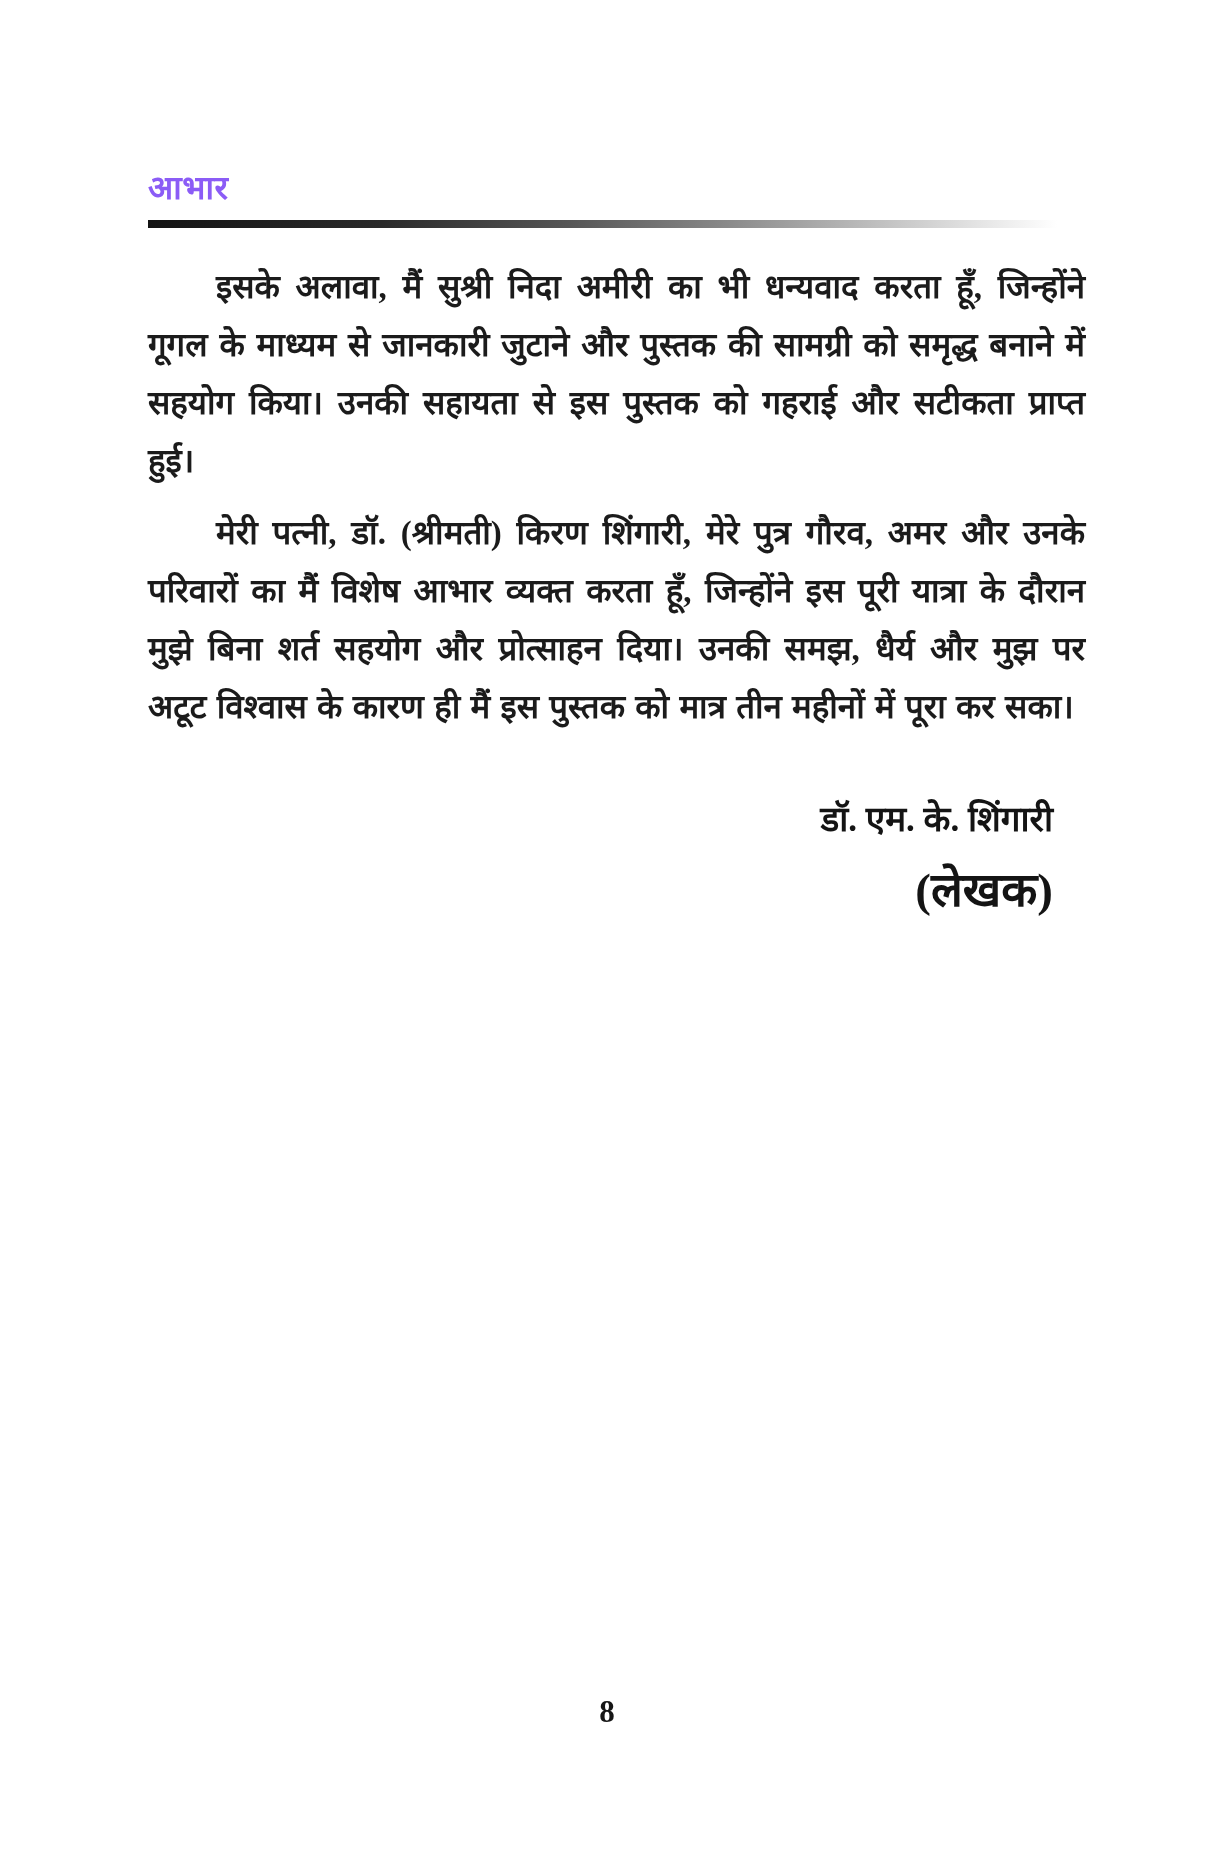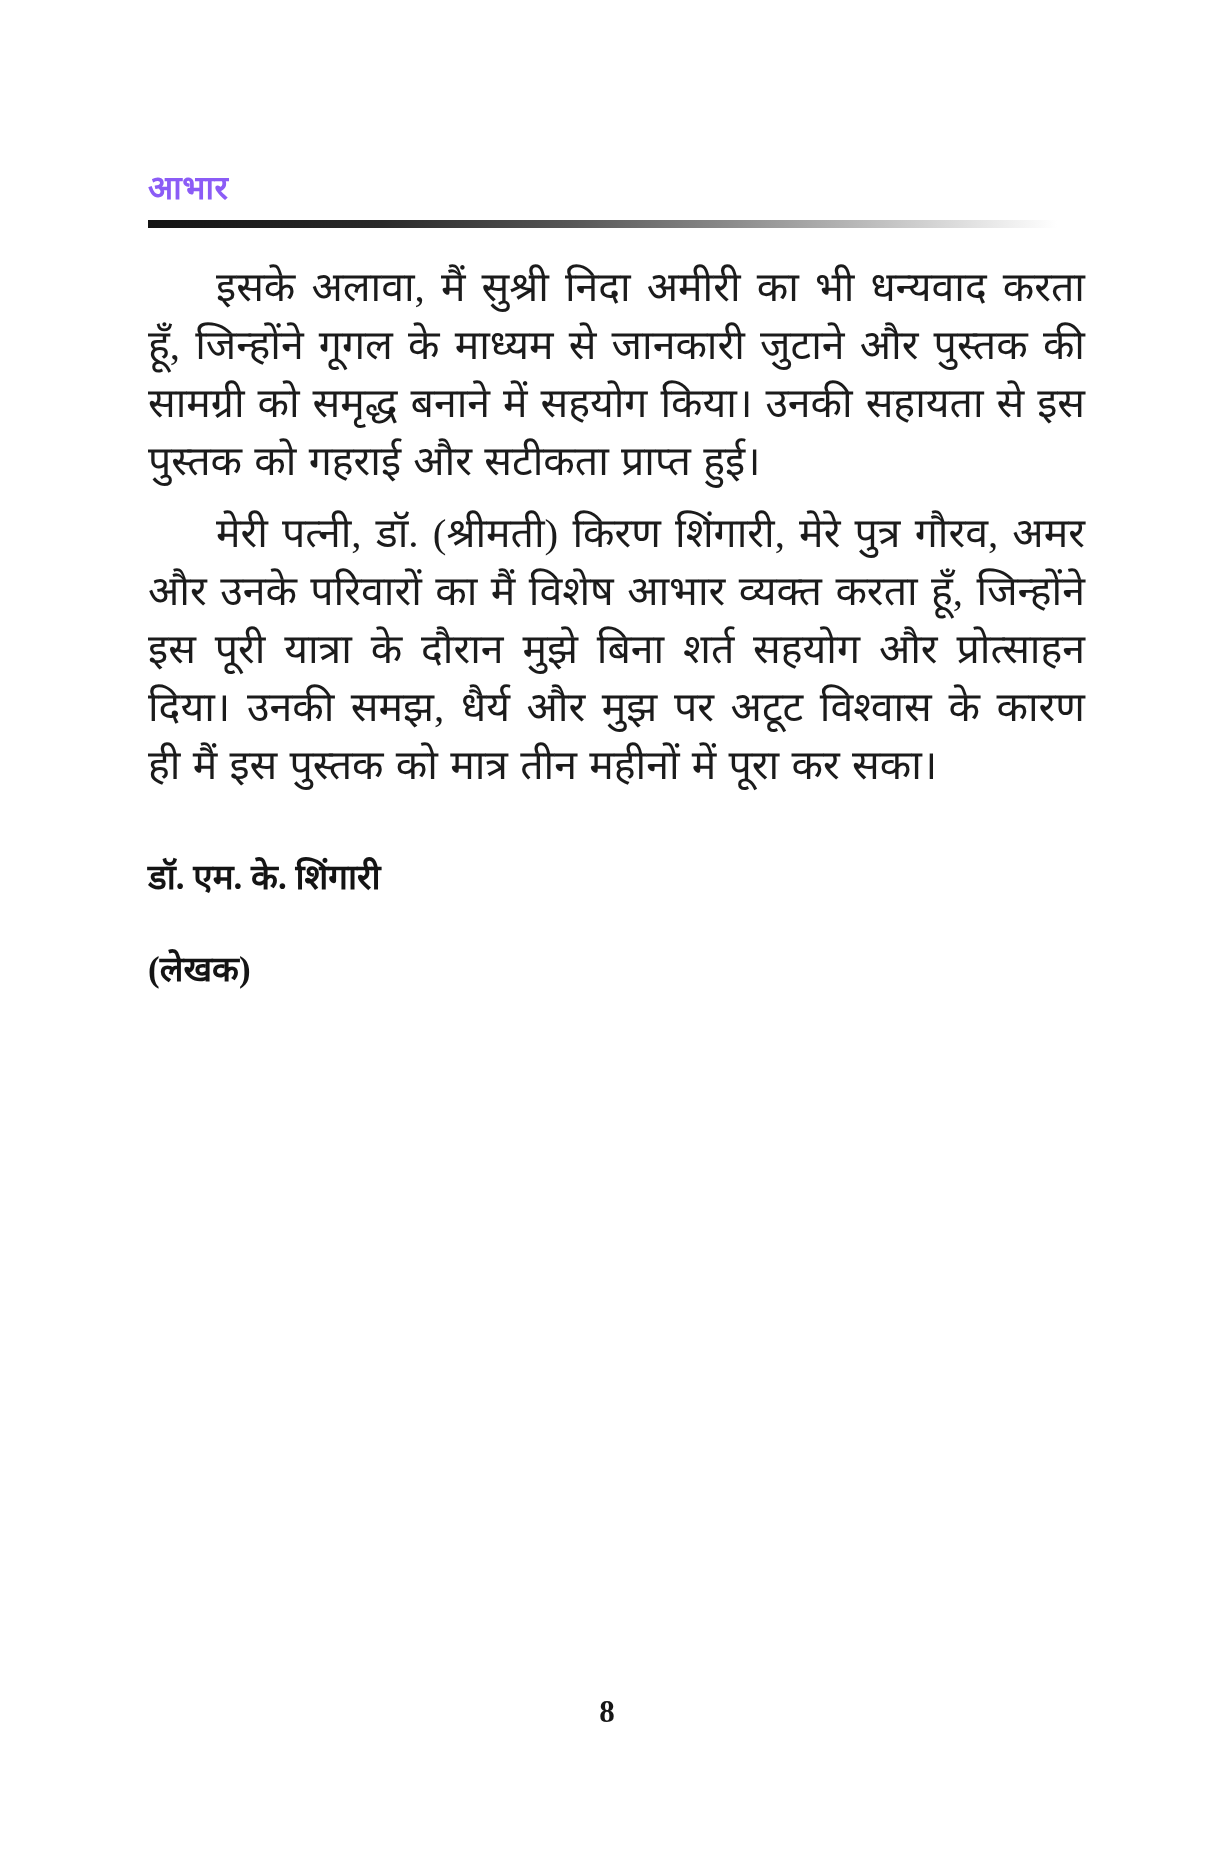--- a/index.html
+++ b/index.html
@@ -35,41 +35,43 @@
     background: linear-gradient(to right,
       #141414 0%, #2a2a2a 25%, #565656 45%,
       #8a8a8a 62%, #b9b9b9 76%, #e2e2e2 88%,
       rgba(255,255,255,0) 97%);
   }
   .body-text {
     margin-top: 30px;
   }
   .para {
     margin: 0 0 14px 0;
-    font-size: 41px;
+    font-size: 33px;
     line-height: 58px;
     text-align: justify;
     text-indent: 68px;
     color: #1b1b1b;
     word-spacing: 2px;
+    font-weight: bold;
   }
   .para:last-child { margin-bottom: 0; }
   .signature {
     margin-top: 62px;
+    text-align: right;
     padding-right: 32px;
   }
   .signature-name {
     font-size: 35px;
     font-weight: 700;
     line-height: 44px;
     color: #141414;
   }
   .signature-role {
-    margin-top: 48px;
-    font-size: 35px;
+    margin-top: 26px;
+    font-size: 47px;
     font-weight: 700;
     line-height: 44px;
     color: #141414;
   }
   .page-number {
     position: absolute;
     left: 0;
     top: 1694px;
     width: 1214px;
     text-align: center;

